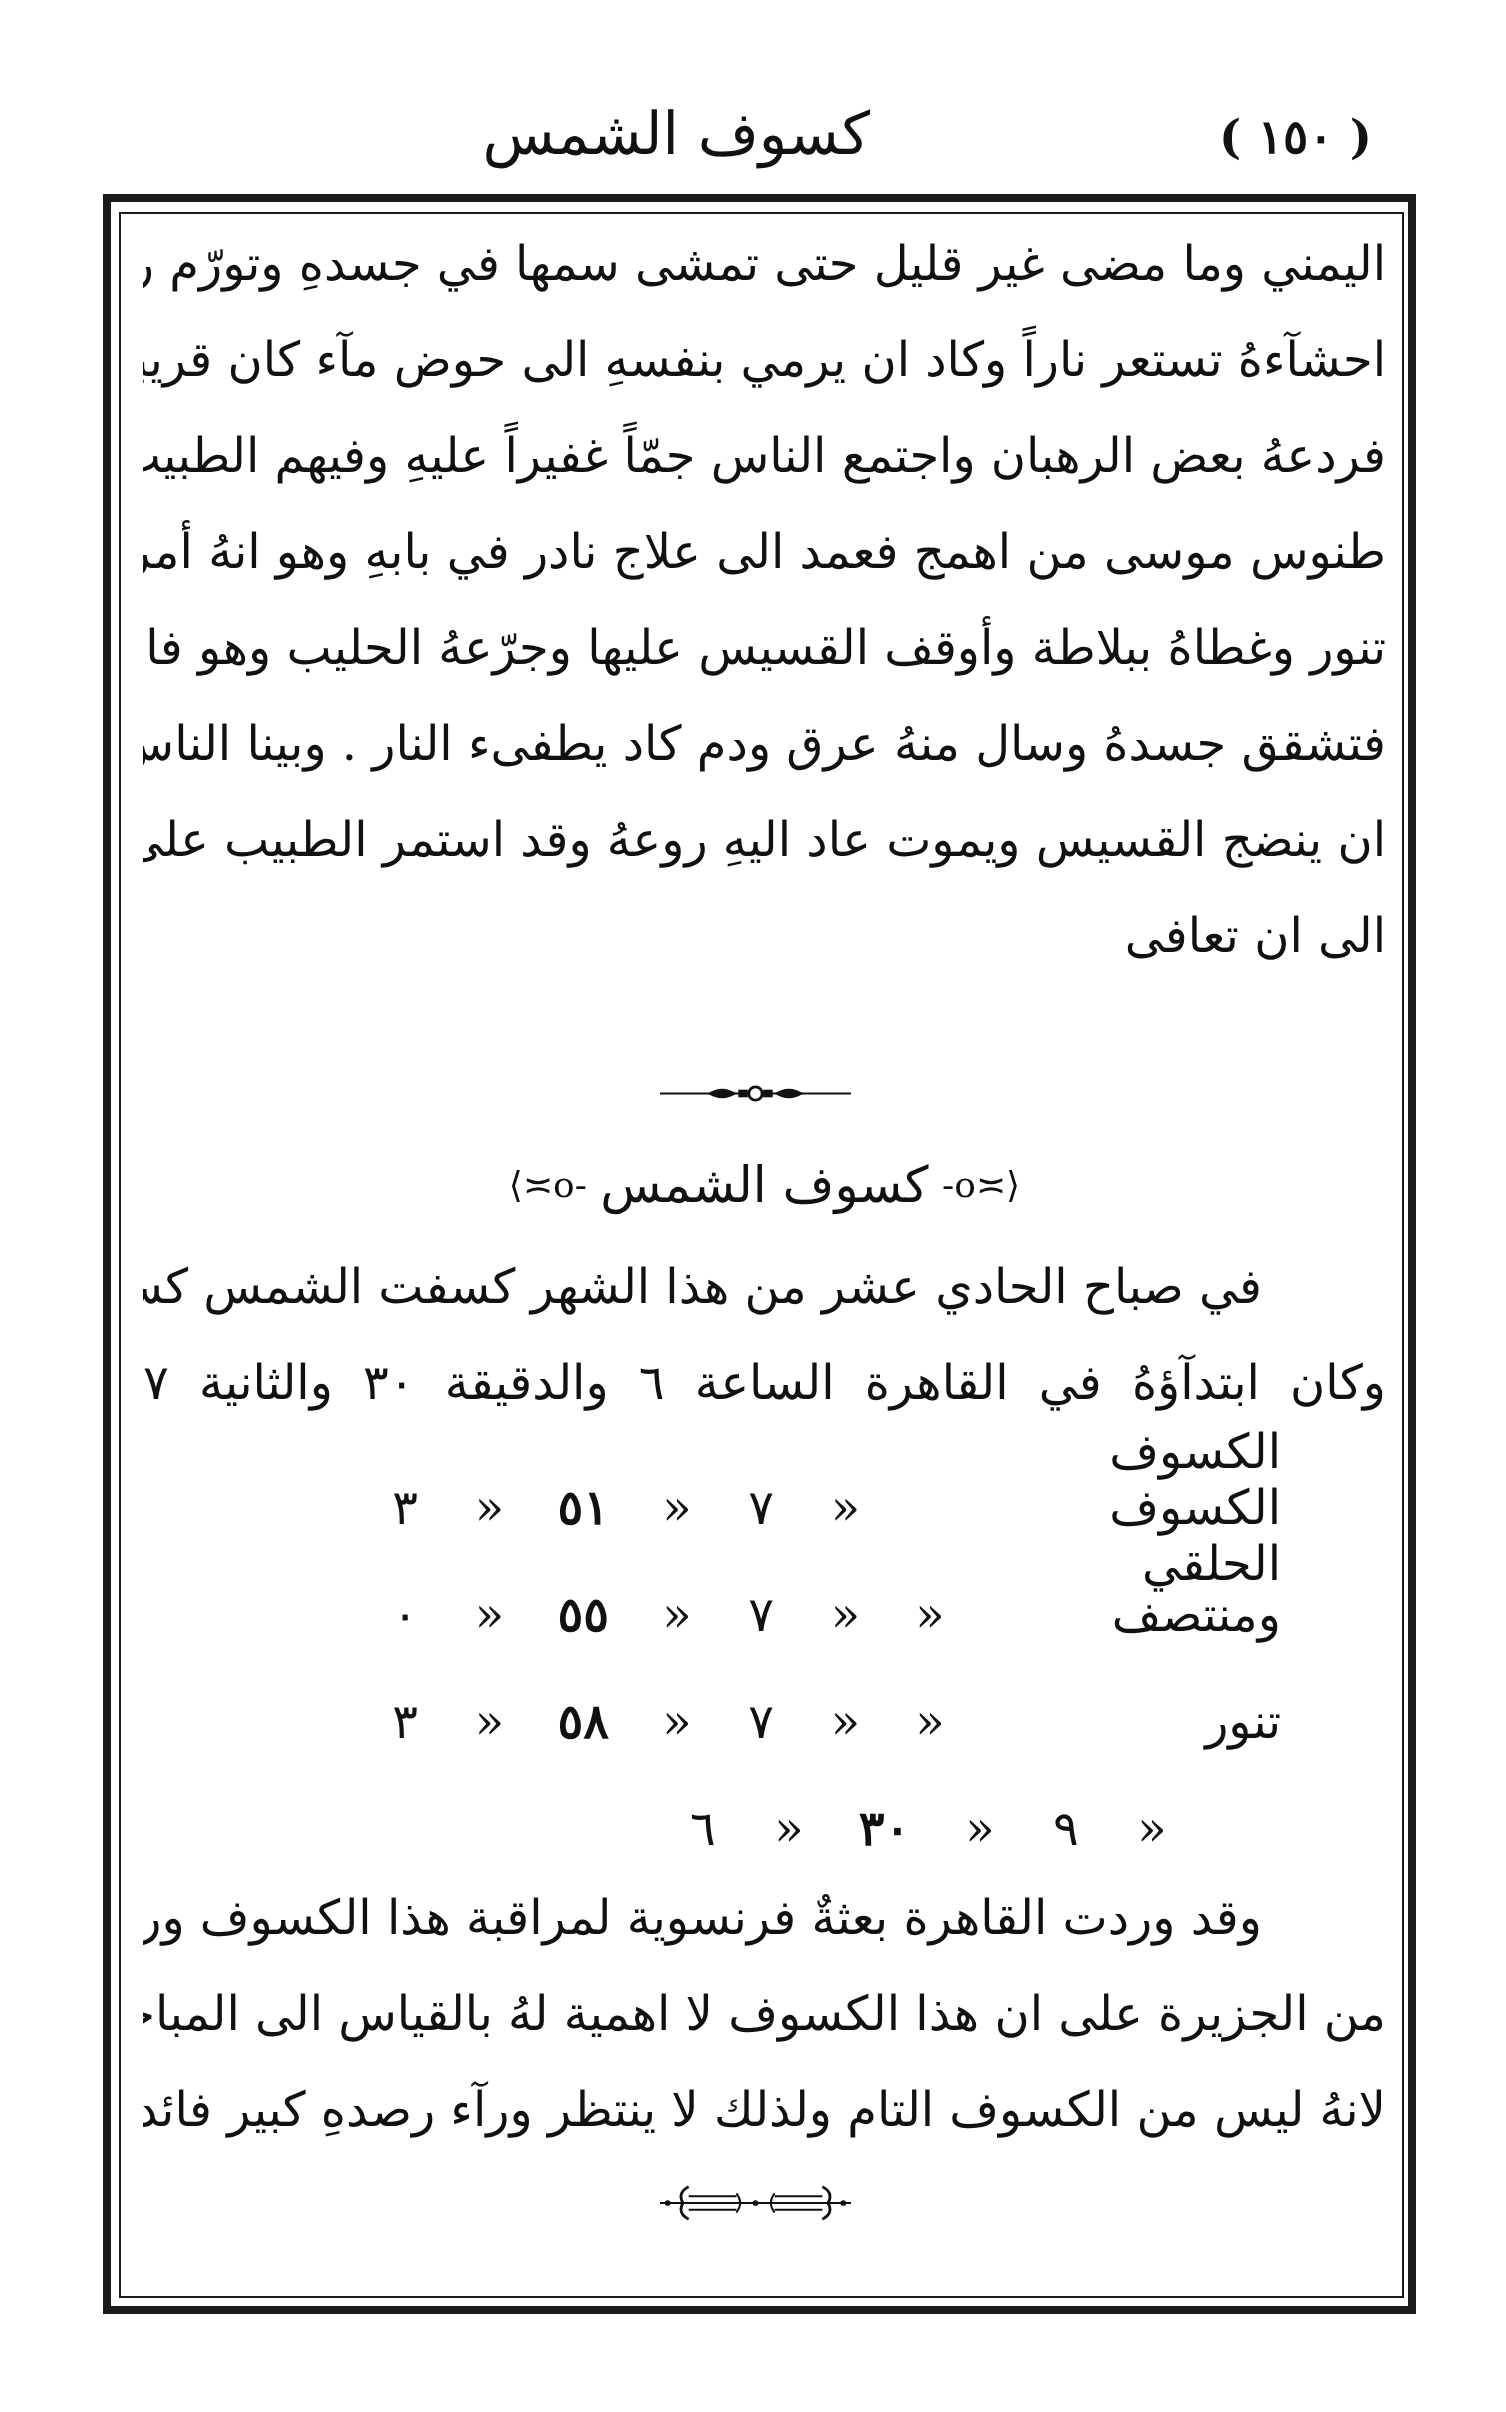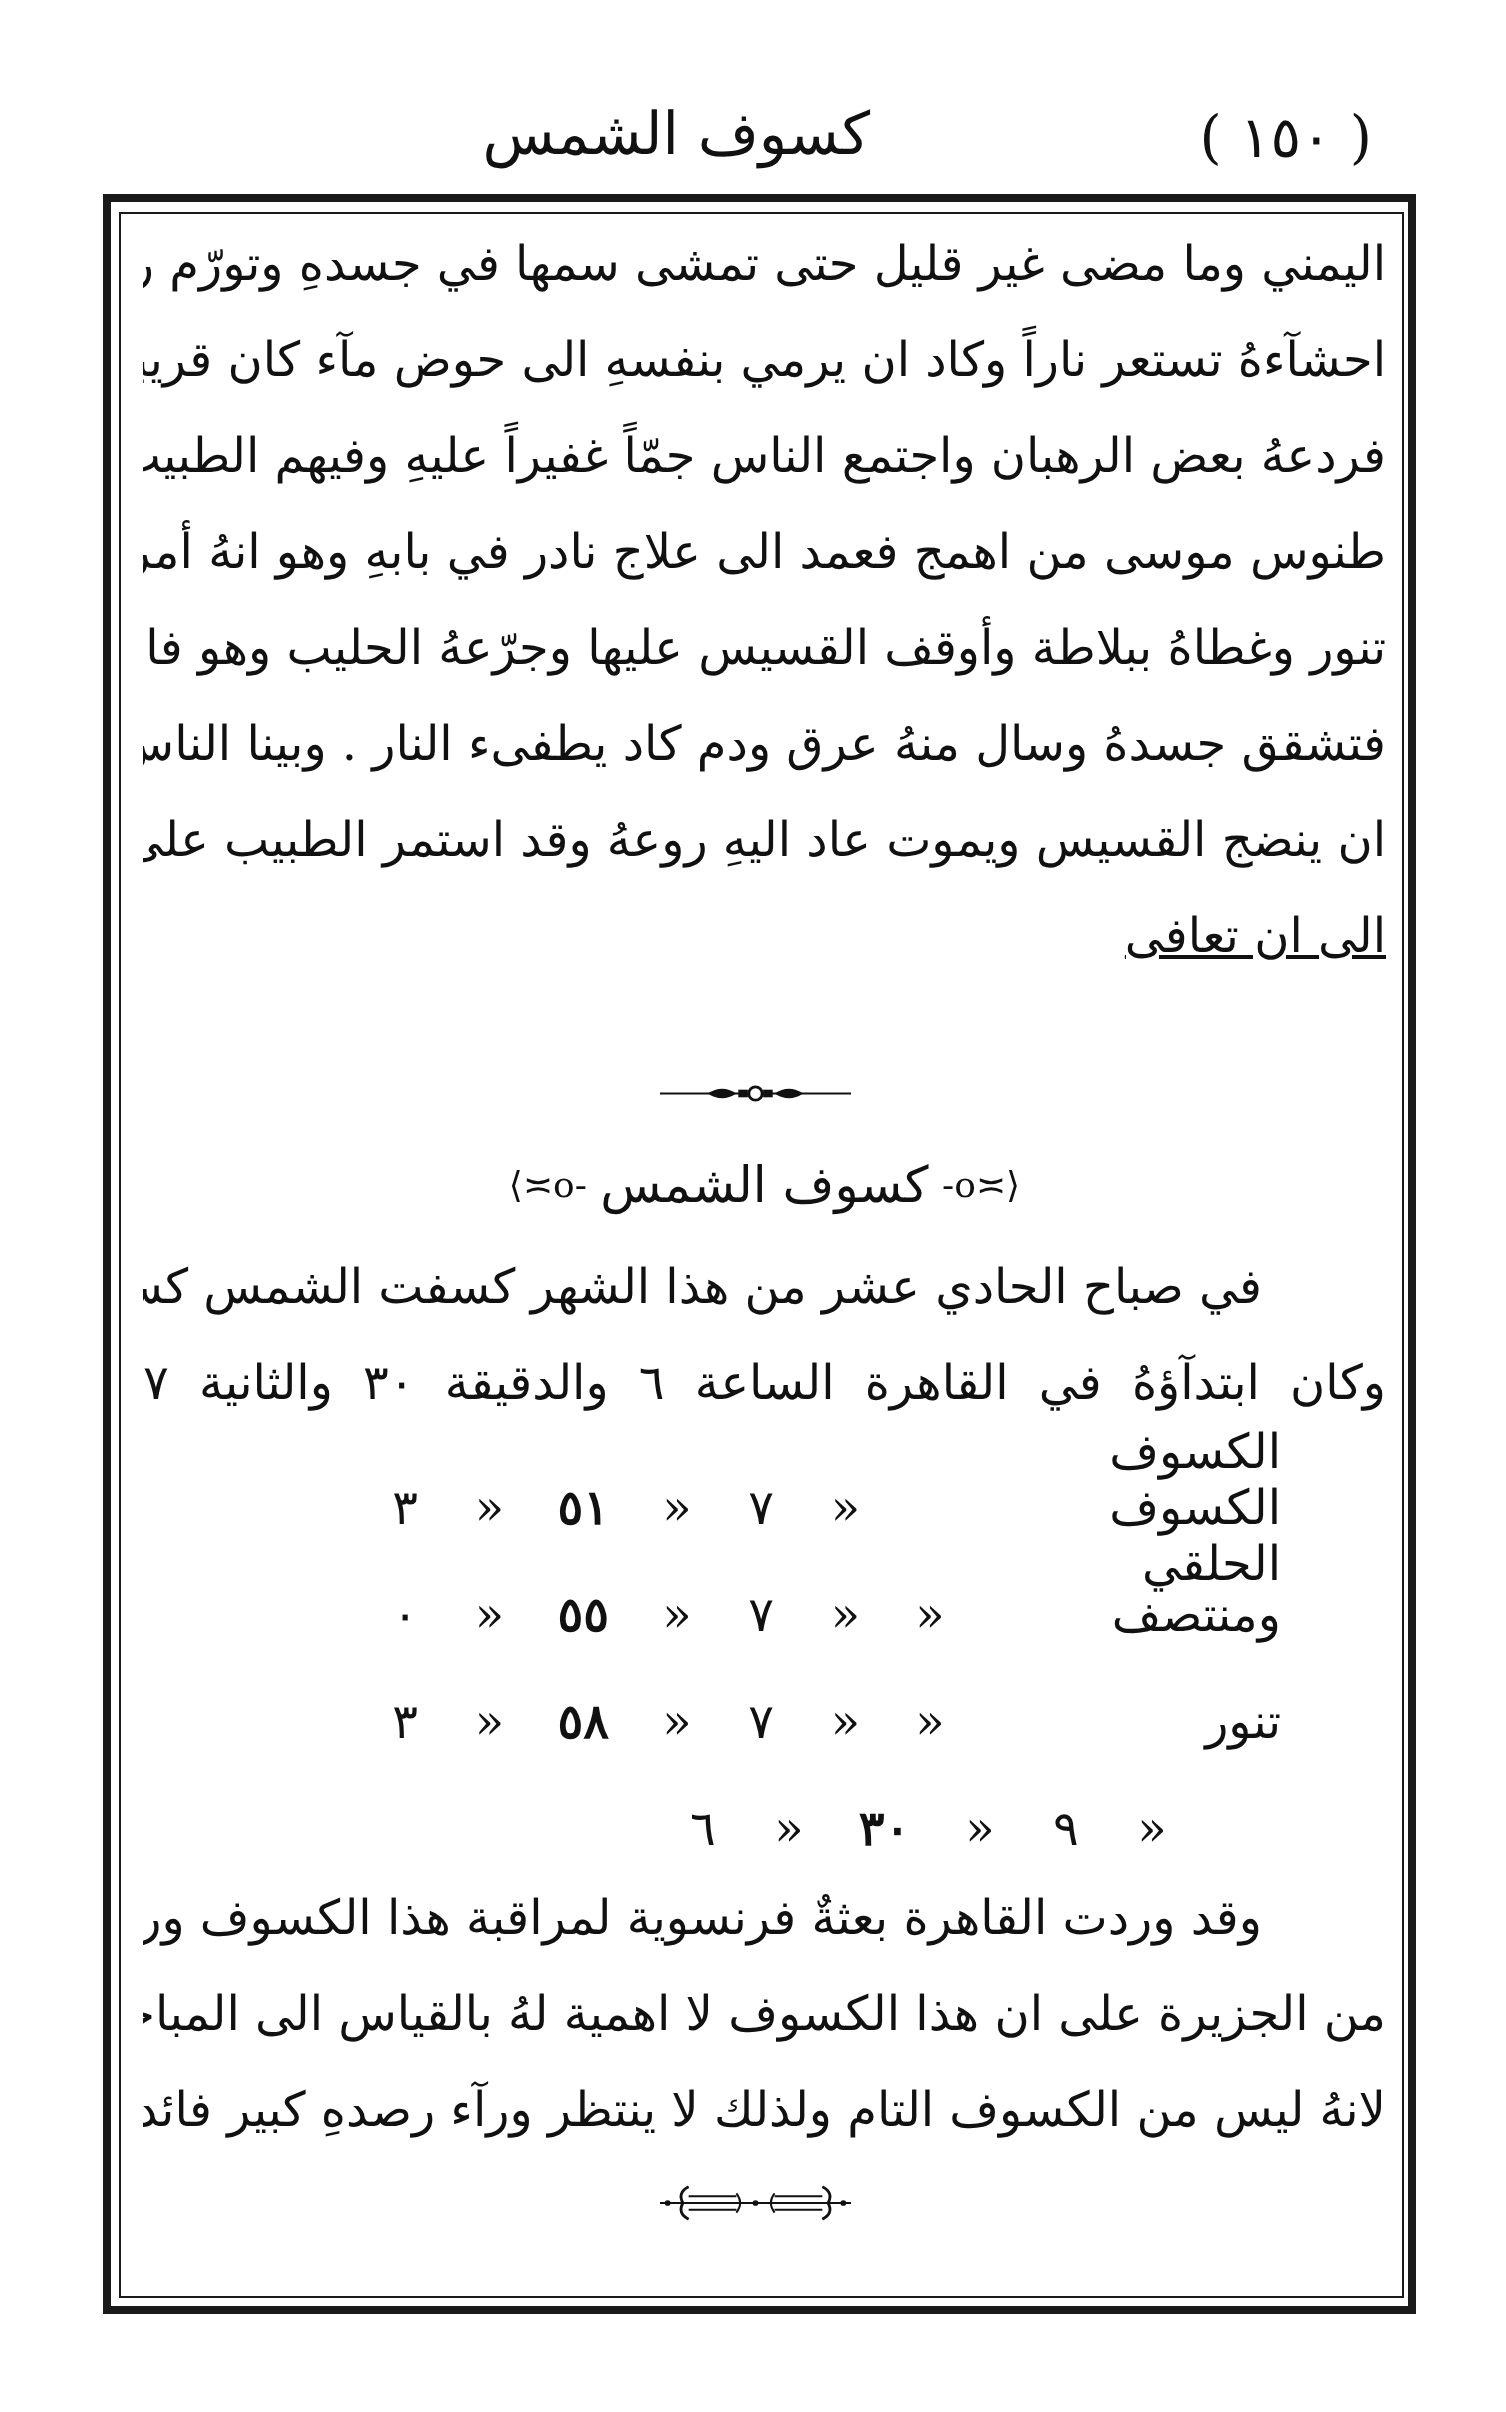--- a/index.html
+++ b/index.html
@@ -1,28 +1,28 @@
 <!DOCTYPE html>
 <html><head>
   <meta charset="utf-8">
   <style>
     html, body { margin: 0; padding: 0; background: #ffffff; }
     body { width: 1506px; height: 2413px; position: relative; overflow: hidden;
            font-family: "DejaVu Serif", "Liberation Serif", serif; color: #111; }
     .page-header { position: absolute; top: 91px; left: 115px; width: 1290px; height: 96px; direction: rtl; }
-    .page-number { position: absolute; right: 33px; top: 7.6px; font-size: 57px; line-height: 76px; font-weight: normal; }
+    .page-number { position: absolute; right: 33px; top: 7.6px; font-size: 47px; line-height: 76px; font-weight: bold; }
     .running-title { position: absolute; right: 535px; top: 0px; font-size: 59px; line-height: 86px; }
     .frame-outer { position: absolute; left: 103px; top: 194px; width: 1313px; height: 2120px;
                    border: 8.6px solid #1a1a1a; box-sizing: border-box; }
     .frame-inner { position: absolute; left: 119px; top: 212px; width: 1285px; height: 2086px;
                    border: 2.9px solid #1a1a1a; box-sizing: border-box; }
     .content { position: absolute; left: 143px; top: 215px; width: 1243px; direction: rtl; text-align: justify; }
     .line { font-size: 48px; line-height: 96px; height: 96px; white-space: nowrap; text-align: justify;
             text-align-last: justify; overflow: hidden; }
-    .line.last { text-align-last: right; text-decoration: underline; }
+    .line.last { text-align-last: right; }
     .ornament-top { position: absolute; left: 660px; top: 1082px; width: 191px; height: 23px; }
     .section-heading { position: absolute; left: 430px; top: 1142px; width: 669px; height: 86px;
                        display: flex; align-items: center; justify-content: center; direction: rtl; gap: 13.4px; }
     .section-heading .title { font-size: 50px; line-height: 86px; }
     .flourish { font-size: 36px; line-height: 86px; color: #111; }
     .para2 { position: absolute; left: 143px; top: 1238px; width: 1243px; direction: rtl; }
     .para2 .line { height: 96px; line-height: 96px; }
     .indent { padding-right: 124px; text-align-last: justify; }
     .table { position: absolute; left: 363px; top: 1453px; width: 918px; direction: rtl; }
     .trow { display: flex; height: 107px; align-items: center; font-size: 48px; }

